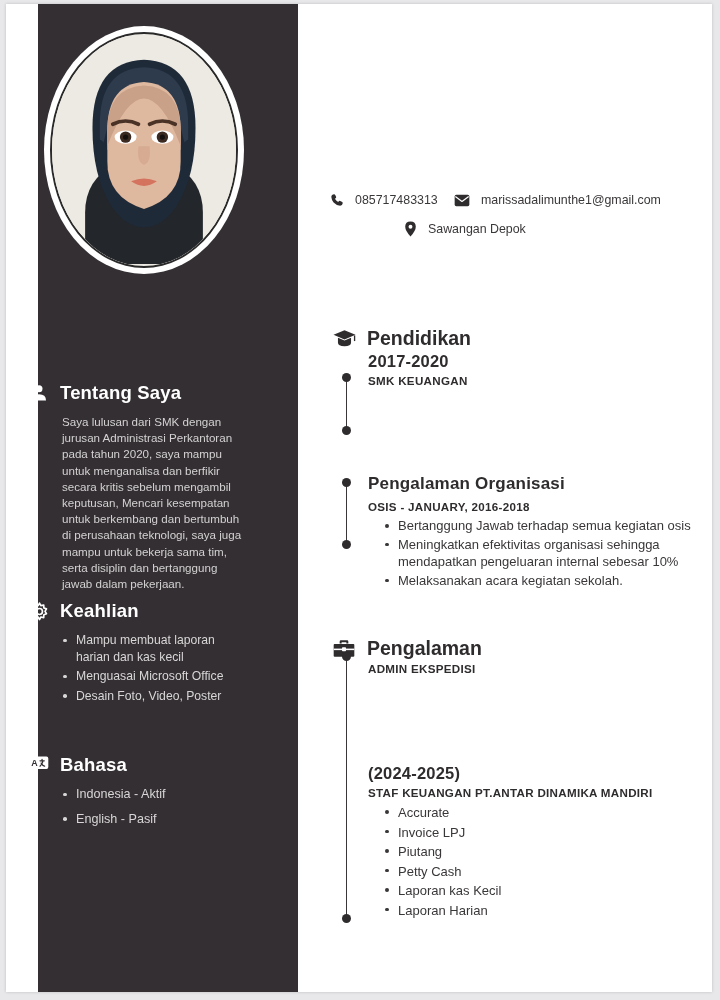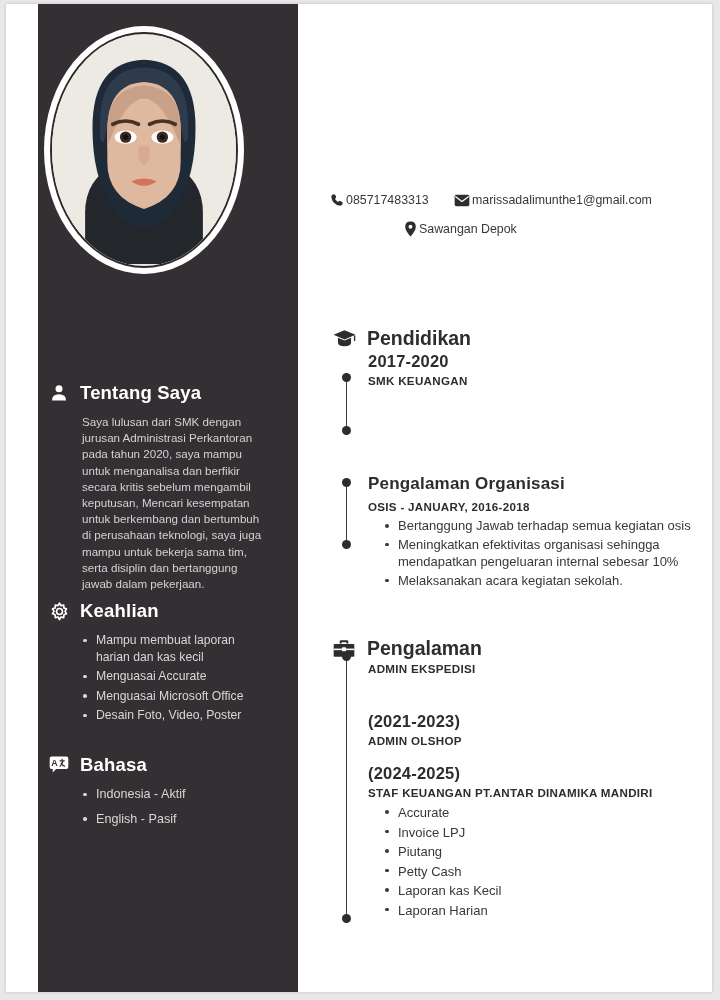--- a/index.html
+++ b/index.html
@@ -57,21 +57,21 @@
     height: 100%;
     border-radius: 50%;
     overflow: hidden;
     position: relative;
     background: #eceae3;
     border: 2px solid #2a2a2a;
   }
   .photo-svg { display: block; width: 100%; height: 100%; }
 
   
-  .side-sec { position: absolute; left: 22px; width: 224px; margin-left: 20px; }
+  .side-sec { position: absolute; left: 22px; width: 224px; }
 
   .side-head {
     display: flex;
     align-items: center;
     gap: 10px;
     margin-bottom: 10px;
   }
   .side-head h2 {
     color: #ffffff;
     font-size: 18.5px;
@@ -129,21 +129,21 @@
     font-size: 40px;
     font-weight: bold;
     letter-spacing: -0.5px;
     line-height: 42px;
   }
 
   .contact-row {
     position: absolute;
     display: flex;
     align-items: center;
-    gap: 2px;
+    gap: 11px;
     color: #3a3739;
     font-size: 12.4px;
     white-space: nowrap;
   }
   .contact-row svg { display: block; flex: 0 0 auto; }
   #c-phone { left: 24px; top: 189px; }
   #c-mail  { left: 148px; top: 189px; }
   #c-loc   { left: 98px;  top: 217px; }
 
   
@@ -279,21 +279,20 @@
         <span class="side-icon">
           <svg width="21" height="21" viewBox="0 0 24 24" fill="none" stroke="#ffffff" stroke-width="1.9">
             <circle cx="12" cy="12" r="3.4"></circle>
             <path d="M12 2.4 L13.6 5.3 L16.8 4.6 L17 7.9 L20 9 L18.3 11.8 L20 14.6 L17 15.7 L16.8 19 L13.6 18.3 L12 21.2 L10.4 18.3 L7.2 19 L7 15.7 L4 14.6 L5.7 11.8 L4 9 L7 7.9 L7.2 4.6 L10.4 5.3 Z" stroke-linejoin="round"></path>
           </svg>
         </span>
         <h2>Keahlian</h2>
       </div>
       <ul class="side-list">
         <li>Mampu membuat laporan harian dan kas kecil</li>
-        <li>Menguasai Accurate</li>
         <li>Menguasai Microsoft Office</li>
         <li>Desain Foto, Video, Poster</li>
       </ul>
     </div>
 
     <div class="side-sec" style="top:750px;">
       <div class="side-head">
         <span class="side-icon">
           <svg width="22" height="20" viewBox="0 0 26 22">
             <path d="M2 3.2 Q2 1 4.2 1 L21.8 1 Q24 1 24 3.2 L24 13.4 Q24 15.6 21.8 15.6 L9.5 15.6 L5.6 19.8 L5.6 15.6 L4.2 15.6 Q2 15.6 2 13.4 Z" fill="#ffffff"></path>
@@ -388,24 +387,20 @@
       <div class="tl" style="top:648px; height:275px;">
         <div class="line" style="height:266px;"></div>
         <div class="dot" style="top:0;"></div>
         <div class="dot" style="top:262px;"></div>
       </div>
 
       <div class="entry" style="top:655px;">
         <div class="org">ADMIN EKSPEDISI</div>
       </div>
 
-      <div class="entry" style="top:707px;">
-        <div class="date">(2021-2023)</div>
-        <div class="org">ADMIN OLSHOP</div>
-      </div>
 
       <div class="entry" style="top:759px; width:360px;">
         <div class="date">(2024-2025)</div>
         <div class="org">STAF KEUANGAN PT.ANTAR DINAMIKA MANDIRI</div>
         <ul class="main-list tight">
           <li>Accurate</li>
           <li>Invoice LPJ</li>
           <li>Piutang</li>
           <li>Petty Cash</li>
           <li>Laporan kas Kecil</li>

